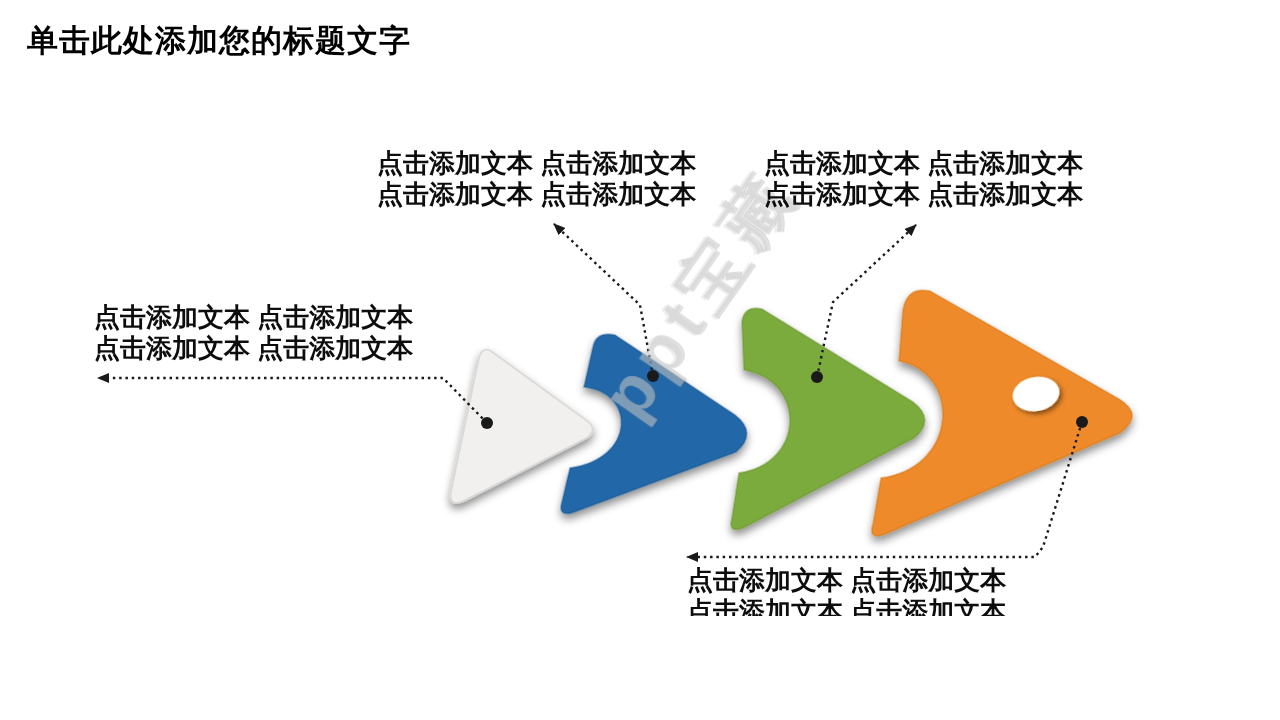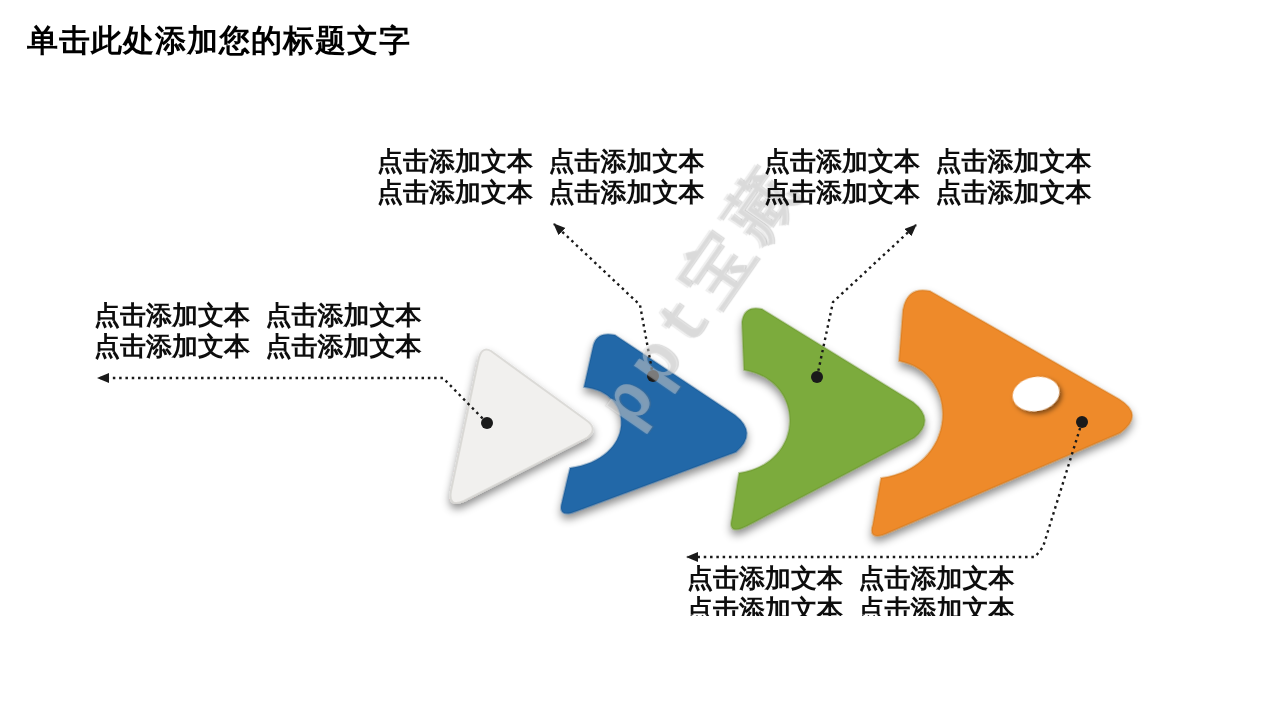--- a/index.html
+++ b/index.html
@@ -1,21 +1,21 @@
 <!DOCTYPE html>
 <html><head>
 <meta charset="utf-8">
 <style>
   html,body{margin:0;padding:0;background:#ffffff;}
   #slide{
     position:relative;
     width:1280px;height:616px;
     background:#ffffff;
     overflow:hidden;
-    font-family:Liberation Mono, monospace;
+    font-family:Liberation Sans, sans-serif;
   }
   #shape-layer{position:absolute;left:0;top:0;width:1280px;height:720px;}
   .slide-title{
     position:absolute;left:27px;top:20px;
     font-size:31px;font-weight:bold;color:#000000;
     letter-spacing:1px;white-space:nowrap;
   }
   .text-block{
     position:absolute;
     font-size:26px;font-weight:bold;color:#0d0d0d;

